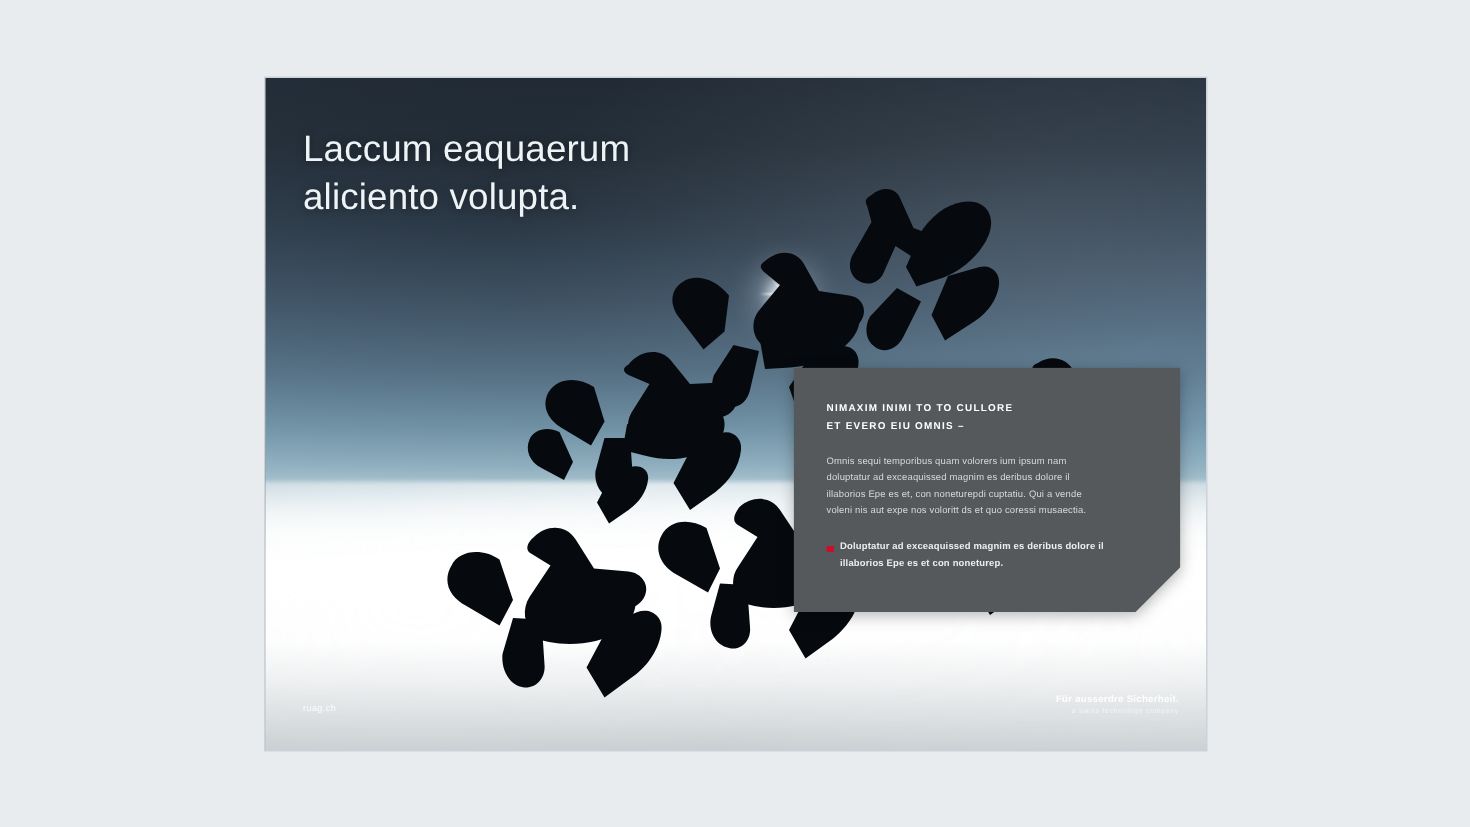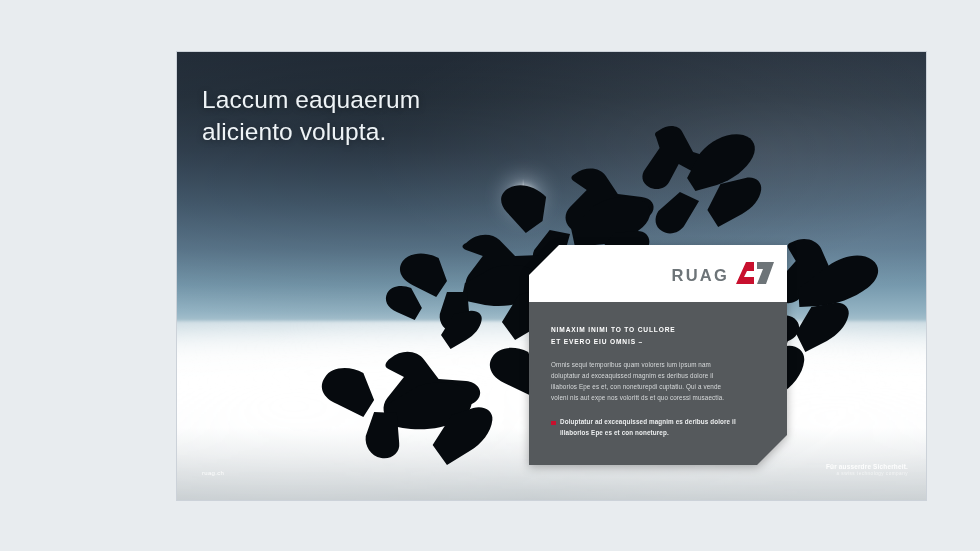--- a/index.html
+++ b/index.html
@@ -8,21 +8,21 @@
     background:#e8ecef;
     font-family:"Liberation Sans", sans-serif;
     overflow:hidden;
     position:relative;
   }
 
   
   #poster{
     position:absolute;
     left:177px; top:52px;
-    width:749px; height:448px;
+    width:627px; height:448px;
     background:#737373;
     overflow:hidden;
     box-shadow:0 0 0 1px rgba(180,190,198,.55);
   }
 
   
   .sky{
     position:absolute; left:0; top:0; width:100%; height:100%;
     background:
       linear-gradient(180deg,
@@ -252,33 +252,20 @@
         <path d="M232 262 l13-3 c6-1 11 3 10 9 -1 8-6 15-13 20 l-13 9 -8-14 11-21z"></path>
       </g>
     </svg>
   </div>
 
   <div id="headline">Laccum eaquaerum
 aliciento volupta.</div>
 
   <div id="card">
 
-    <div class="card-head">
-      <div id="ruag-logo">
-        <span class="wordmark">RUAG</span>
-        <span class="mark">
-          <svg width="38" height="22" viewBox="0 0 38 22" aria-hidden="true">
-
-            <polygon points="0,22 10,0 18,0 18,9 11,9 8,15 18,15 18,22" fill="#c8102e"></polygon>
-
-            <polygon points="21,0 38,0 30,22 21,22 27,7 21,7" fill="#6d7478"></polygon>
-          </svg>
-        </span>
-      </div>
-    </div>
 
     <div class="card-body">
       <div class="card-kicker">NIMAXIM INIMI TO TO CULLORE
 ET EVERO EIU OMNIS –</div>
       <p class="card-copy">Omnis sequi temporibus quam volorers ium ipsum nam doluptatur ad exceaquissed magnim es deribus dolore il illaborios Epe es et, con noneturepdi cuptatiu. Qui a vende voleni nis aut expe nos voloritt ds et quo coressi musaectia.</p>
       <div class="card-bullet">
         <span class="dot"></span>
         <span>Doluptatur ad exceaquissed magnim es deribus dolore il illaborios Epe es et con noneturep.</span>
       </div>
     </div>

